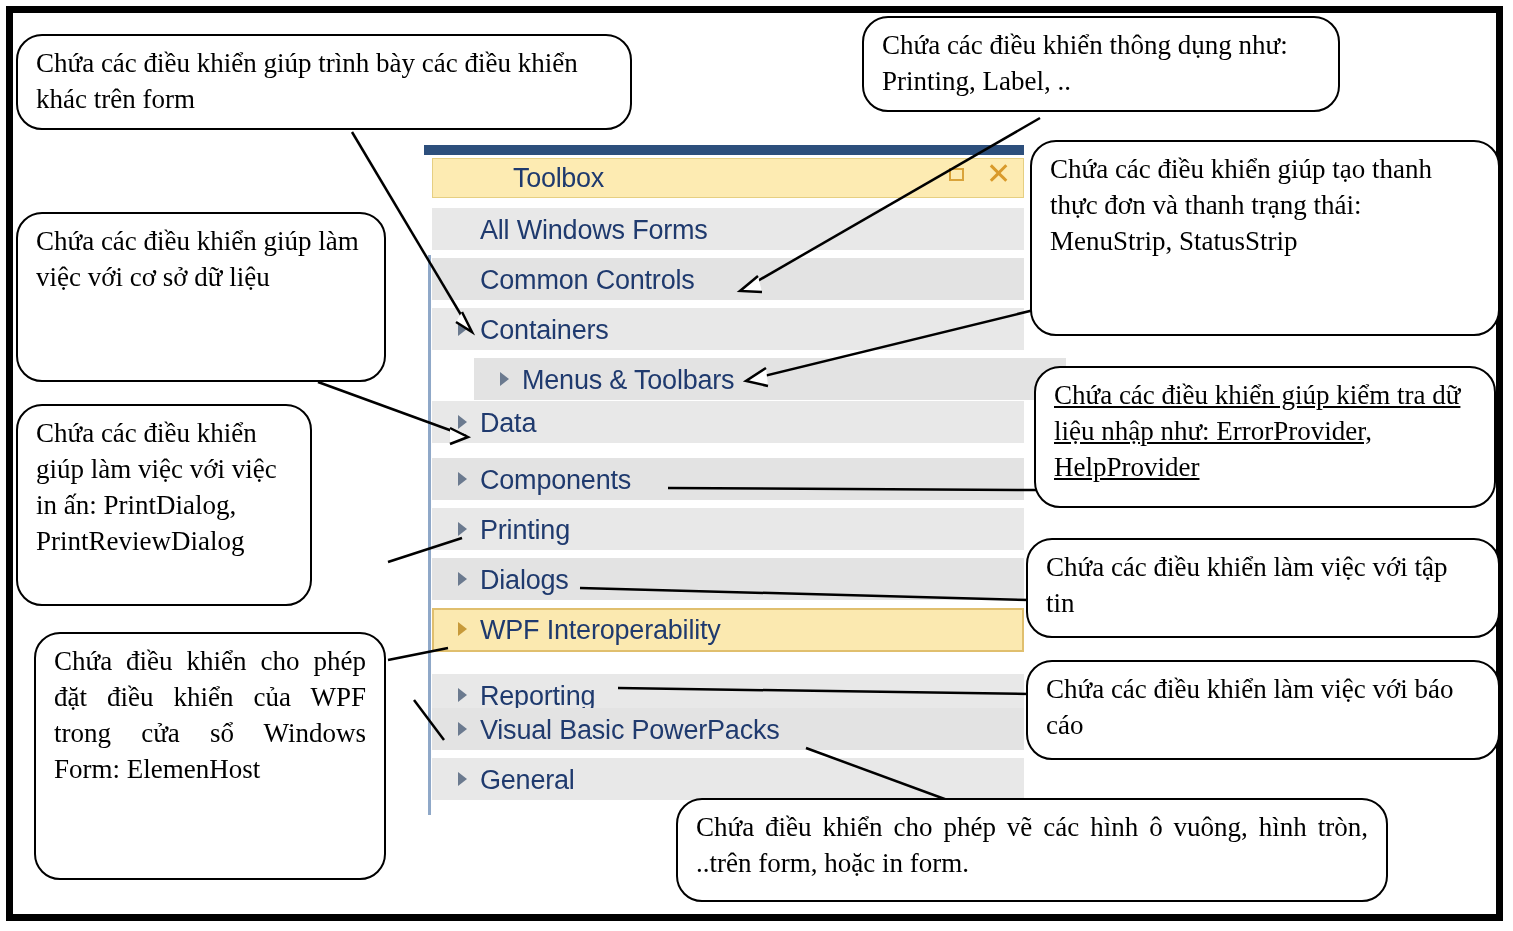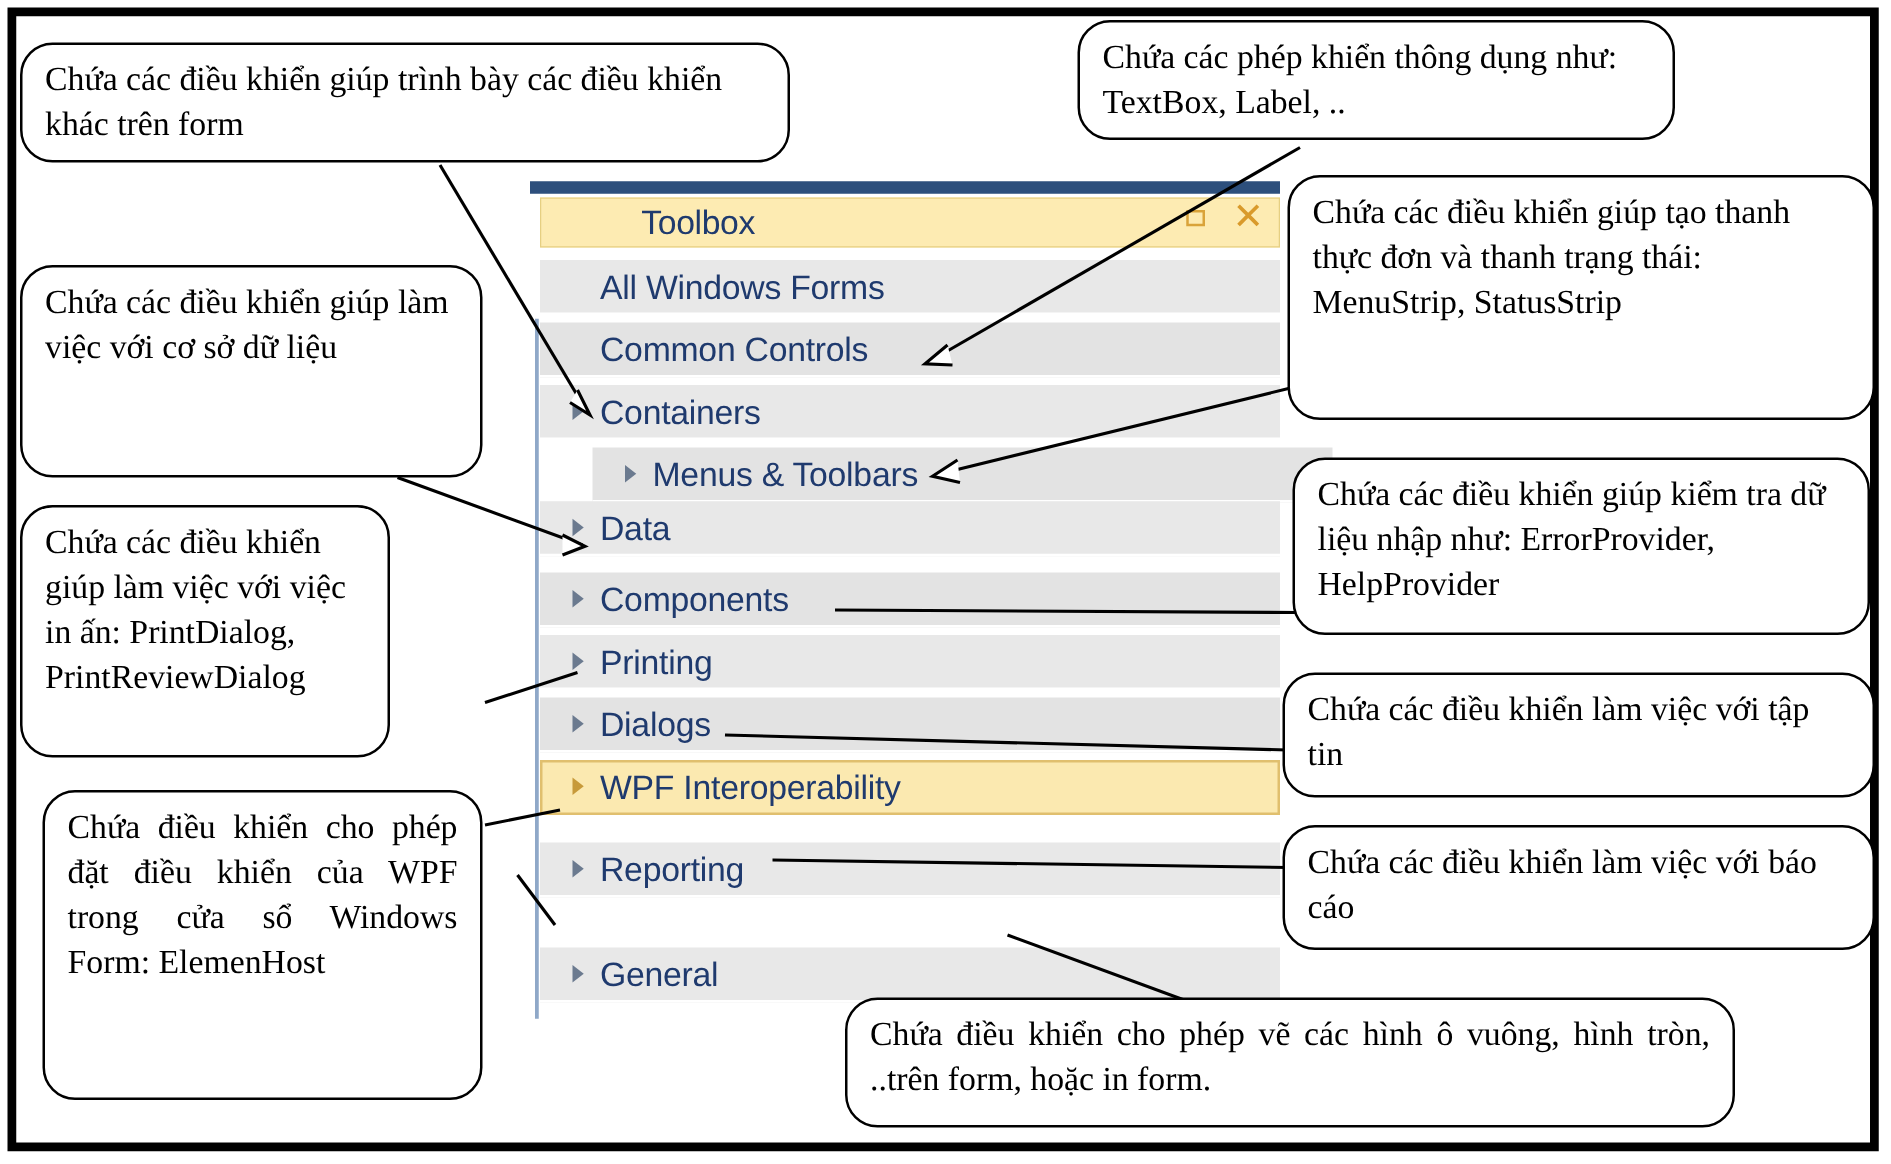--- a/index.html
+++ b/index.html
@@ -209,20 +209,24 @@
       <span class="tb-label">Dialogs</span>
     </div>
     <div class="tb-row sel" style="top:463px;">
       <span class="tb-arrow" style="left:24px;top:12px;border-left-color:#c79a3a;"></span>
       <span class="tb-label" style="left:46px;top:5px;">WPF Interoperability</span>
     </div>
     <div class="tb-row" style="top:513px;margin-top:16px;">
       <span class="tb-arrow"></span>
       <span class="tb-label">Reporting</span>
     </div>
+    <div class="tb-row alt" style="top:563px;">
+      <span class="tb-arrow"></span>
+      <span class="tb-label">Visual Basic PowerPacks</span>
+    </div>
     <div class="tb-row" style="top:613px;">
       <span class="tb-arrow"></span>
       <span class="tb-label">General</span>
     </div>
   </div>
 
   <svg id="lines">
 
     <path d="M 352,132 L 470,330" stroke="#000000" stroke-width="2.5" fill="none"></path>
     <path d="M 456,322 L 472,332 L 462,312" stroke="#000000" stroke-width="2.5" fill="#ffffff"></path>
@@ -245,27 +249,27 @@
     <path d="M 1030,694 L 618,688" stroke="#000000" stroke-width="2.5" fill="none"></path>
 
     <path d="M 388,660 L 448,648" stroke="#000000" stroke-width="2.5" fill="none"></path>
     <path d="M 414,700 L 444,740" stroke="#000000" stroke-width="2.5" fill="none"></path>
 
     <path d="M 806,748 L 980,812" stroke="#000000" stroke-width="2.5" fill="none"></path>
   </svg>
 
   <div class="bubble" style="left:16px;  top:34px;  width:616px; height:96px;">Chứa các điều khiển giúp trình bày các điều khiển khác trên form</div>
 
-  <div class="bubble" style="left:862px; top:16px;  width:478px; height:96px;">Chứa các phép khiển thông dụng như: TextBox, Label, ..</div>
+  <div class="bubble" style="left:862px; top:16px;  width:478px; height:96px;">Chứa các điều khiển thông dụng như: Printing, Label, ..</div>
 
   <div class="bubble" style="left:1030px;top:140px; width:470px; height:196px;">Chứa các điều khiển giúp tạo thanh thực đơn và thanh trạng thái: MenuStrip, StatusStrip</div>
 
   <div class="bubble" style="left:16px;  top:212px; width:370px; height:170px;">Chứa các điều khiển giúp làm việc với cơ sở dữ liệu</div>
 
-  <div class="bubble" style="left:1034px;top:366px; width:462px; height:142px;">Chứa các điều khiển giúp kiểm tra dữ liệu nhập như: ErrorProvider, HelpProvider</div>
+  <div class="bubble" style="left:1034px;top:366px; width:462px; height:142px;text-decoration:underline;">Chứa các điều khiển giúp kiểm tra dữ liệu nhập như: ErrorProvider, HelpProvider</div>
 
   <div class="bubble" style="left:16px;  top:404px; width:296px; height:202px;">Chứa các điều khiển giúp làm việc với việc in ấn: PrintDialog, PrintReviewDialog</div>
 
   <div class="bubble" style="left:1026px;top:660px; width:474px; height:100px;">Chứa các điều khiển làm việc với báo cáo</div>
 
   <div class="bubble" style="left:1026px;top:538px; width:474px; height:100px;">Chứa các điều khiển làm việc với tập tin</div>
 
   <div class="bubble just" style="left:34px; top:632px; width:352px; height:248px;">Chứa điều khiển cho phép đặt điều khiển của WPF trong cửa sổ Windows Form: ElemenHost</div>
 
   <div class="bubble just" style="left:676px;top:798px; width:712px; height:104px;">Chứa điều khiển cho phép vẽ các hình ô vuông, hình tròn, ..trên form, hoặc in form.</div>

